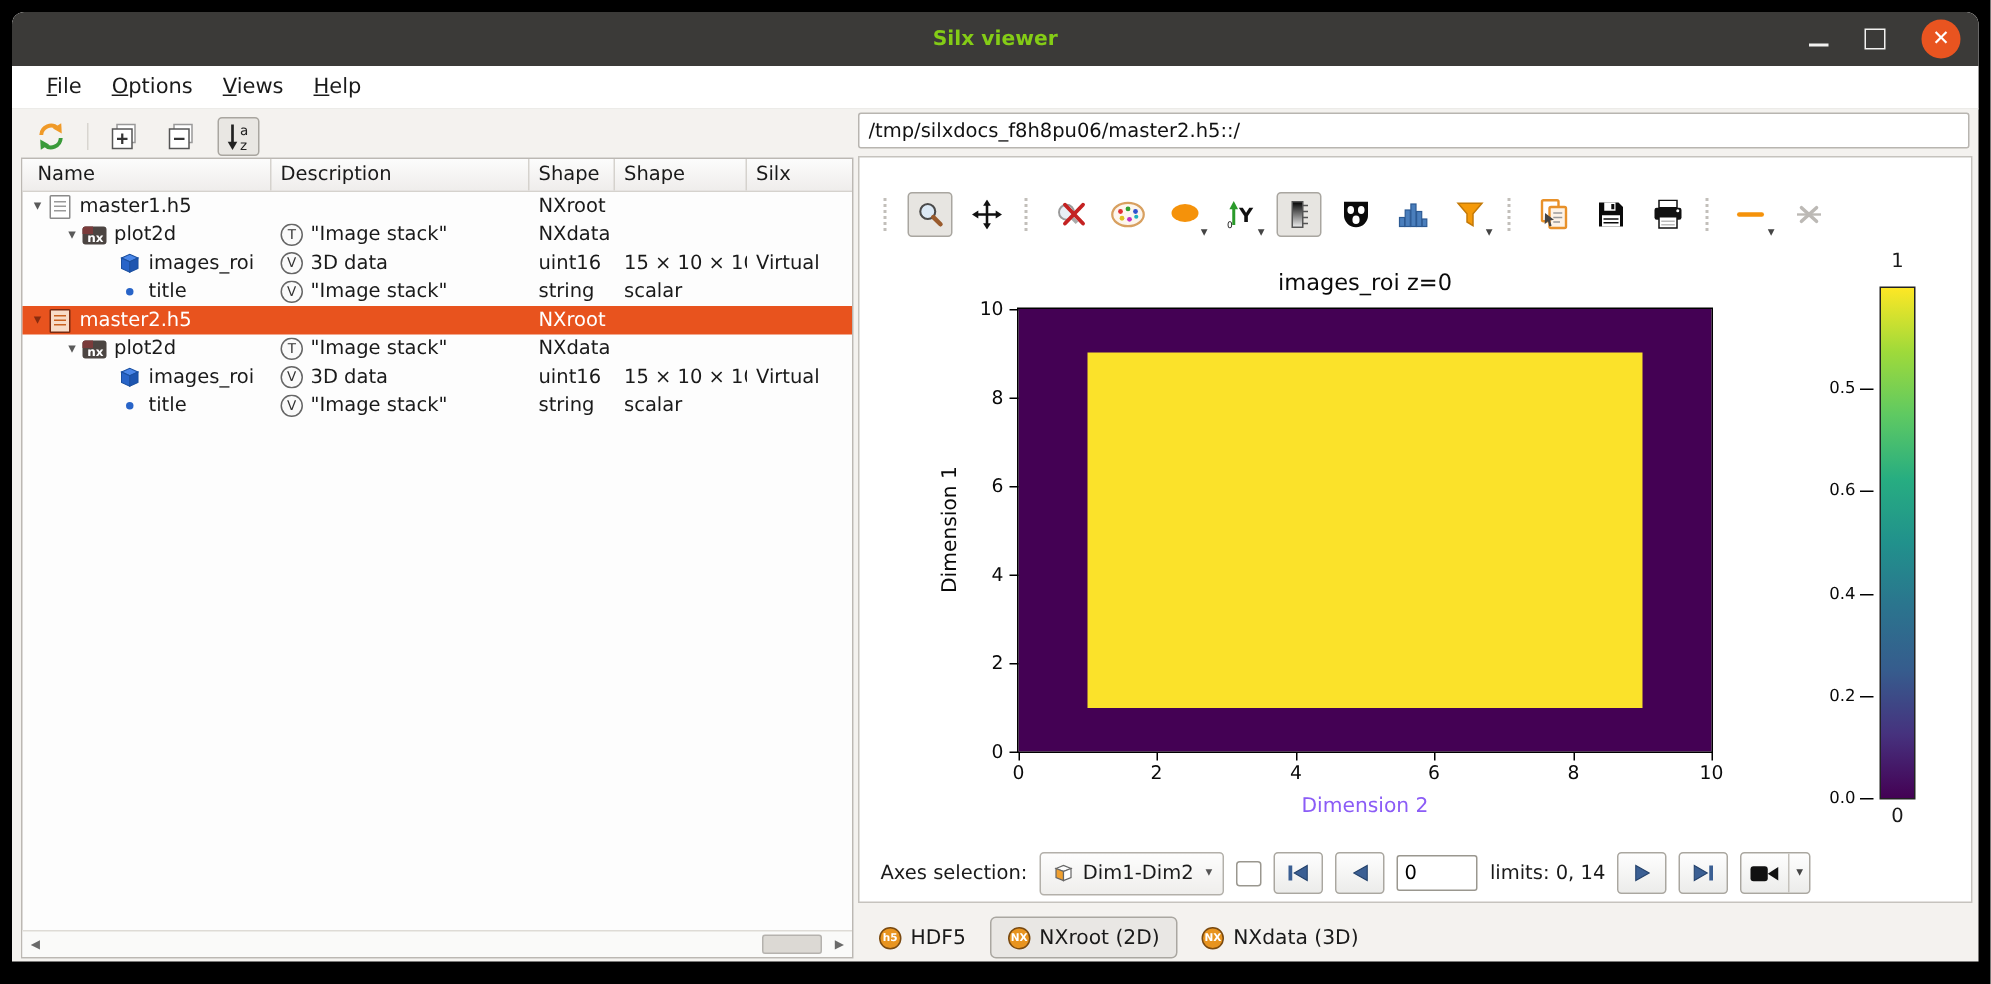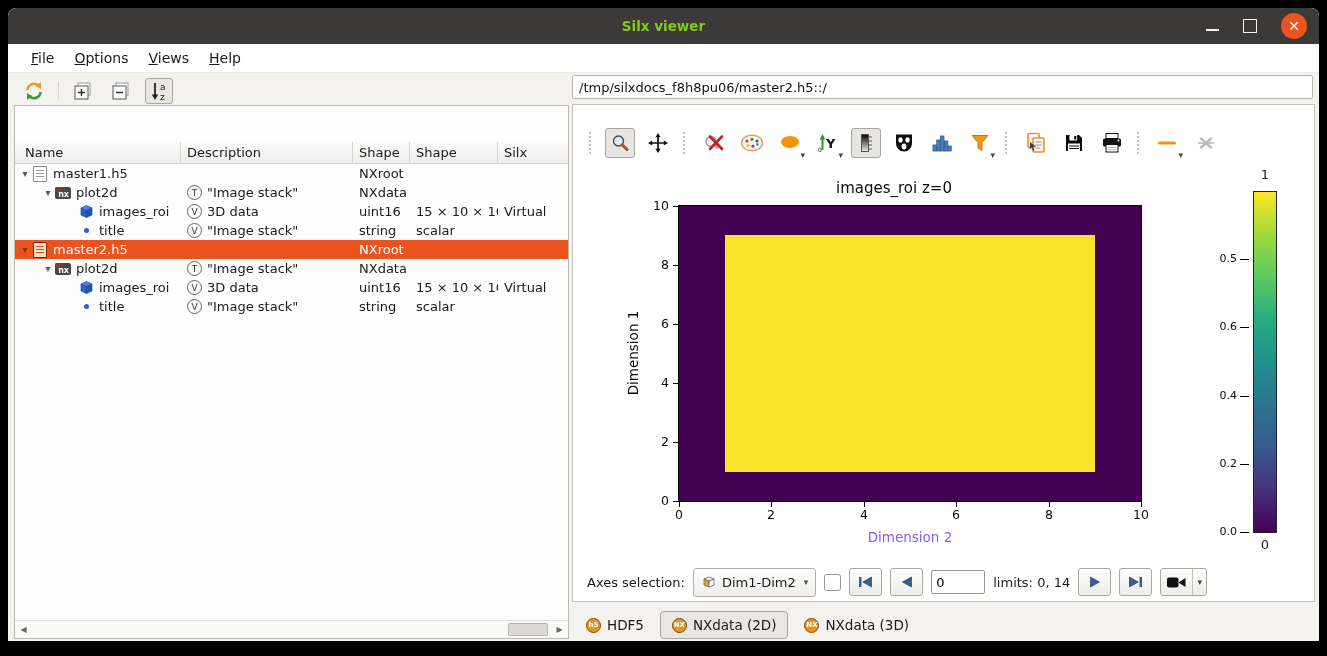--- a/index.html
+++ b/index.html
@@ -26,21 +26,21 @@
   .menu-item span::first-letter{text-decoration:underline;}
   
   .browser-toolbar{position:absolute;left:12px;top:70px;height:26px;display:flex;align-items:center;gap:10px;}
   .tbtn{width:26px;height:24px;display:flex;align-items:center;justify-content:center;border:1px solid transparent;}
   .tbtn.pressed{background:#e9e7e3;border:1px solid #a9a6a0;border-radius:3px;}
   .tb-sep{width:1px;height:18px;background:#d8d5d0;}
   
   .tree{position:absolute;left:6px;top:97px;width:553px;height:532px;background:#fdfdfd;
     border:1px solid #bcb8b3;font-size:13px;}
   .tree-header{display:flex;height:21px;background:linear-gradient(#fcfcfc,#efedeb);
-    border-bottom:1px solid #d5d2cd;margin-top:36px;}
+    border-bottom:1px solid #d5d2cd;}
   .th{display:flex;align-items:center;padding-left:6px;border-right:1px solid #d5d2cd;box-sizing:border-box;}
   .c-name{width:166px;}.c-desc{width:172px;}.c-type{width:57px;}.c-shape{width:88px;}.c-link{flex:1;border-right:none;}
   .th.c-name{padding-left:10px;}
   .tree-row{display:flex;height:19px;align-items:center;}
   .tree-row.selected{background:#e8531e;color:#fff;}
   .td{display:flex;align-items:center;box-sizing:border-box;overflow:hidden;white-space:nowrap;padding-left:6px;}
   .td.c-name{padding-left:0;}
   .arrow{font-size:10px;color:#5a5a5a;width:12px;text-align:center;flex:0 0 12px;}
   .tree-row.selected .arrow{color:#8a2c0f;}
   .ind0{flex:0 0 4px;} .ind1{flex:0 0 27px;} .ind2{flex:0 0 62px;}
@@ -66,21 +66,21 @@
     border:1px solid #b8b5b0;border-radius:2px;font-size:13px;padding:0 6px;color:#111;font-family:"DejaVu Sans",sans-serif;}
   .viewer-box{position:absolute;left:564px;top:96px;width:741px;height:496px;background:#fff;border:1px solid #c6c3be;}
   
   .plot-toolbar{position:absolute;left:14px;top:22px;height:32px;display:flex;align-items:center;gap:8px;}
   .handle{width:4px;height:22px;border-left:2px dotted #c2bfba;margin:0 2px;}
   .tool{width:28px;height:28px;display:flex;align-items:center;justify-content:center;position:relative;border:1px solid transparent;}
   .tool.pressed{background:#e7e5e1;border:1px solid #a9a6a0;border-radius:3px;}
   .tool.disabled{opacity:.9;}
   .caret{position:absolute;right:-1px;bottom:-3px;font-size:9px;color:#444;}
   
-  .plot-title{position:absolute;left:90px;top:74px;width:462px;text-align:center;font-size:15px;color:#0a0a0a;}
+  .plot-title{position:absolute;left:106px;top:74px;width:462px;text-align:center;font-size:15px;color:#0a0a0a;}
   .axes-rect{position:absolute;left:106px;top:101px;width:462px;height:295px;background:#440154;outline:1px solid #000;}
   .roi-yellow{position:absolute;left:46px;top:29px;width:370px;height:237px;background:#fbe22a;}
   .xt{position:absolute;top:402px;width:24px;margin-left:-12px;text-align:center;font-size:12.5px;color:#0a0a0a;}
   .yt{position:absolute;left:66px;width:30px;text-align:right;font-size:12.5px;color:#0a0a0a;}
   .tmx{position:absolute;top:397px;width:1px;height:5px;background:#000;}
   .tmy{position:absolute;left:100px;width:6px;height:1px;background:#000;}
   .xlabel{position:absolute;left:106px;top:424px;width:462px;text-align:center;font-size:13.5px;color:#8b5cf6;}
   .ylabel{position:absolute;left:60px;top:248px;transform:translate(-50%,-50%) rotate(-90deg);white-space:nowrap;font-size:13.5px;color:#0a0a0a;}
   
   .cbar{position:absolute;left:680px;top:86px;width:24px;height:342px;border:1px solid #222;box-sizing:border-box;
@@ -603,21 +603,21 @@
     </div>
   </div>
 
   <div class="tabbar">
     <div class="tab">
       <span class="badge">h5</span>
       <span>HDF5</span>
     </div>
     <div class="tab selected">
       <span class="badge">NX</span>
-      <span>NXdata (2D)</span>
+      <span>NXroot (2D)</span>
     </div>
     <div class="tab">
       <span class="badge">NX</span>
       <span>NXdata (3D)</span>
     </div>
   </div>
 
 </div>
 
 </body></html>

